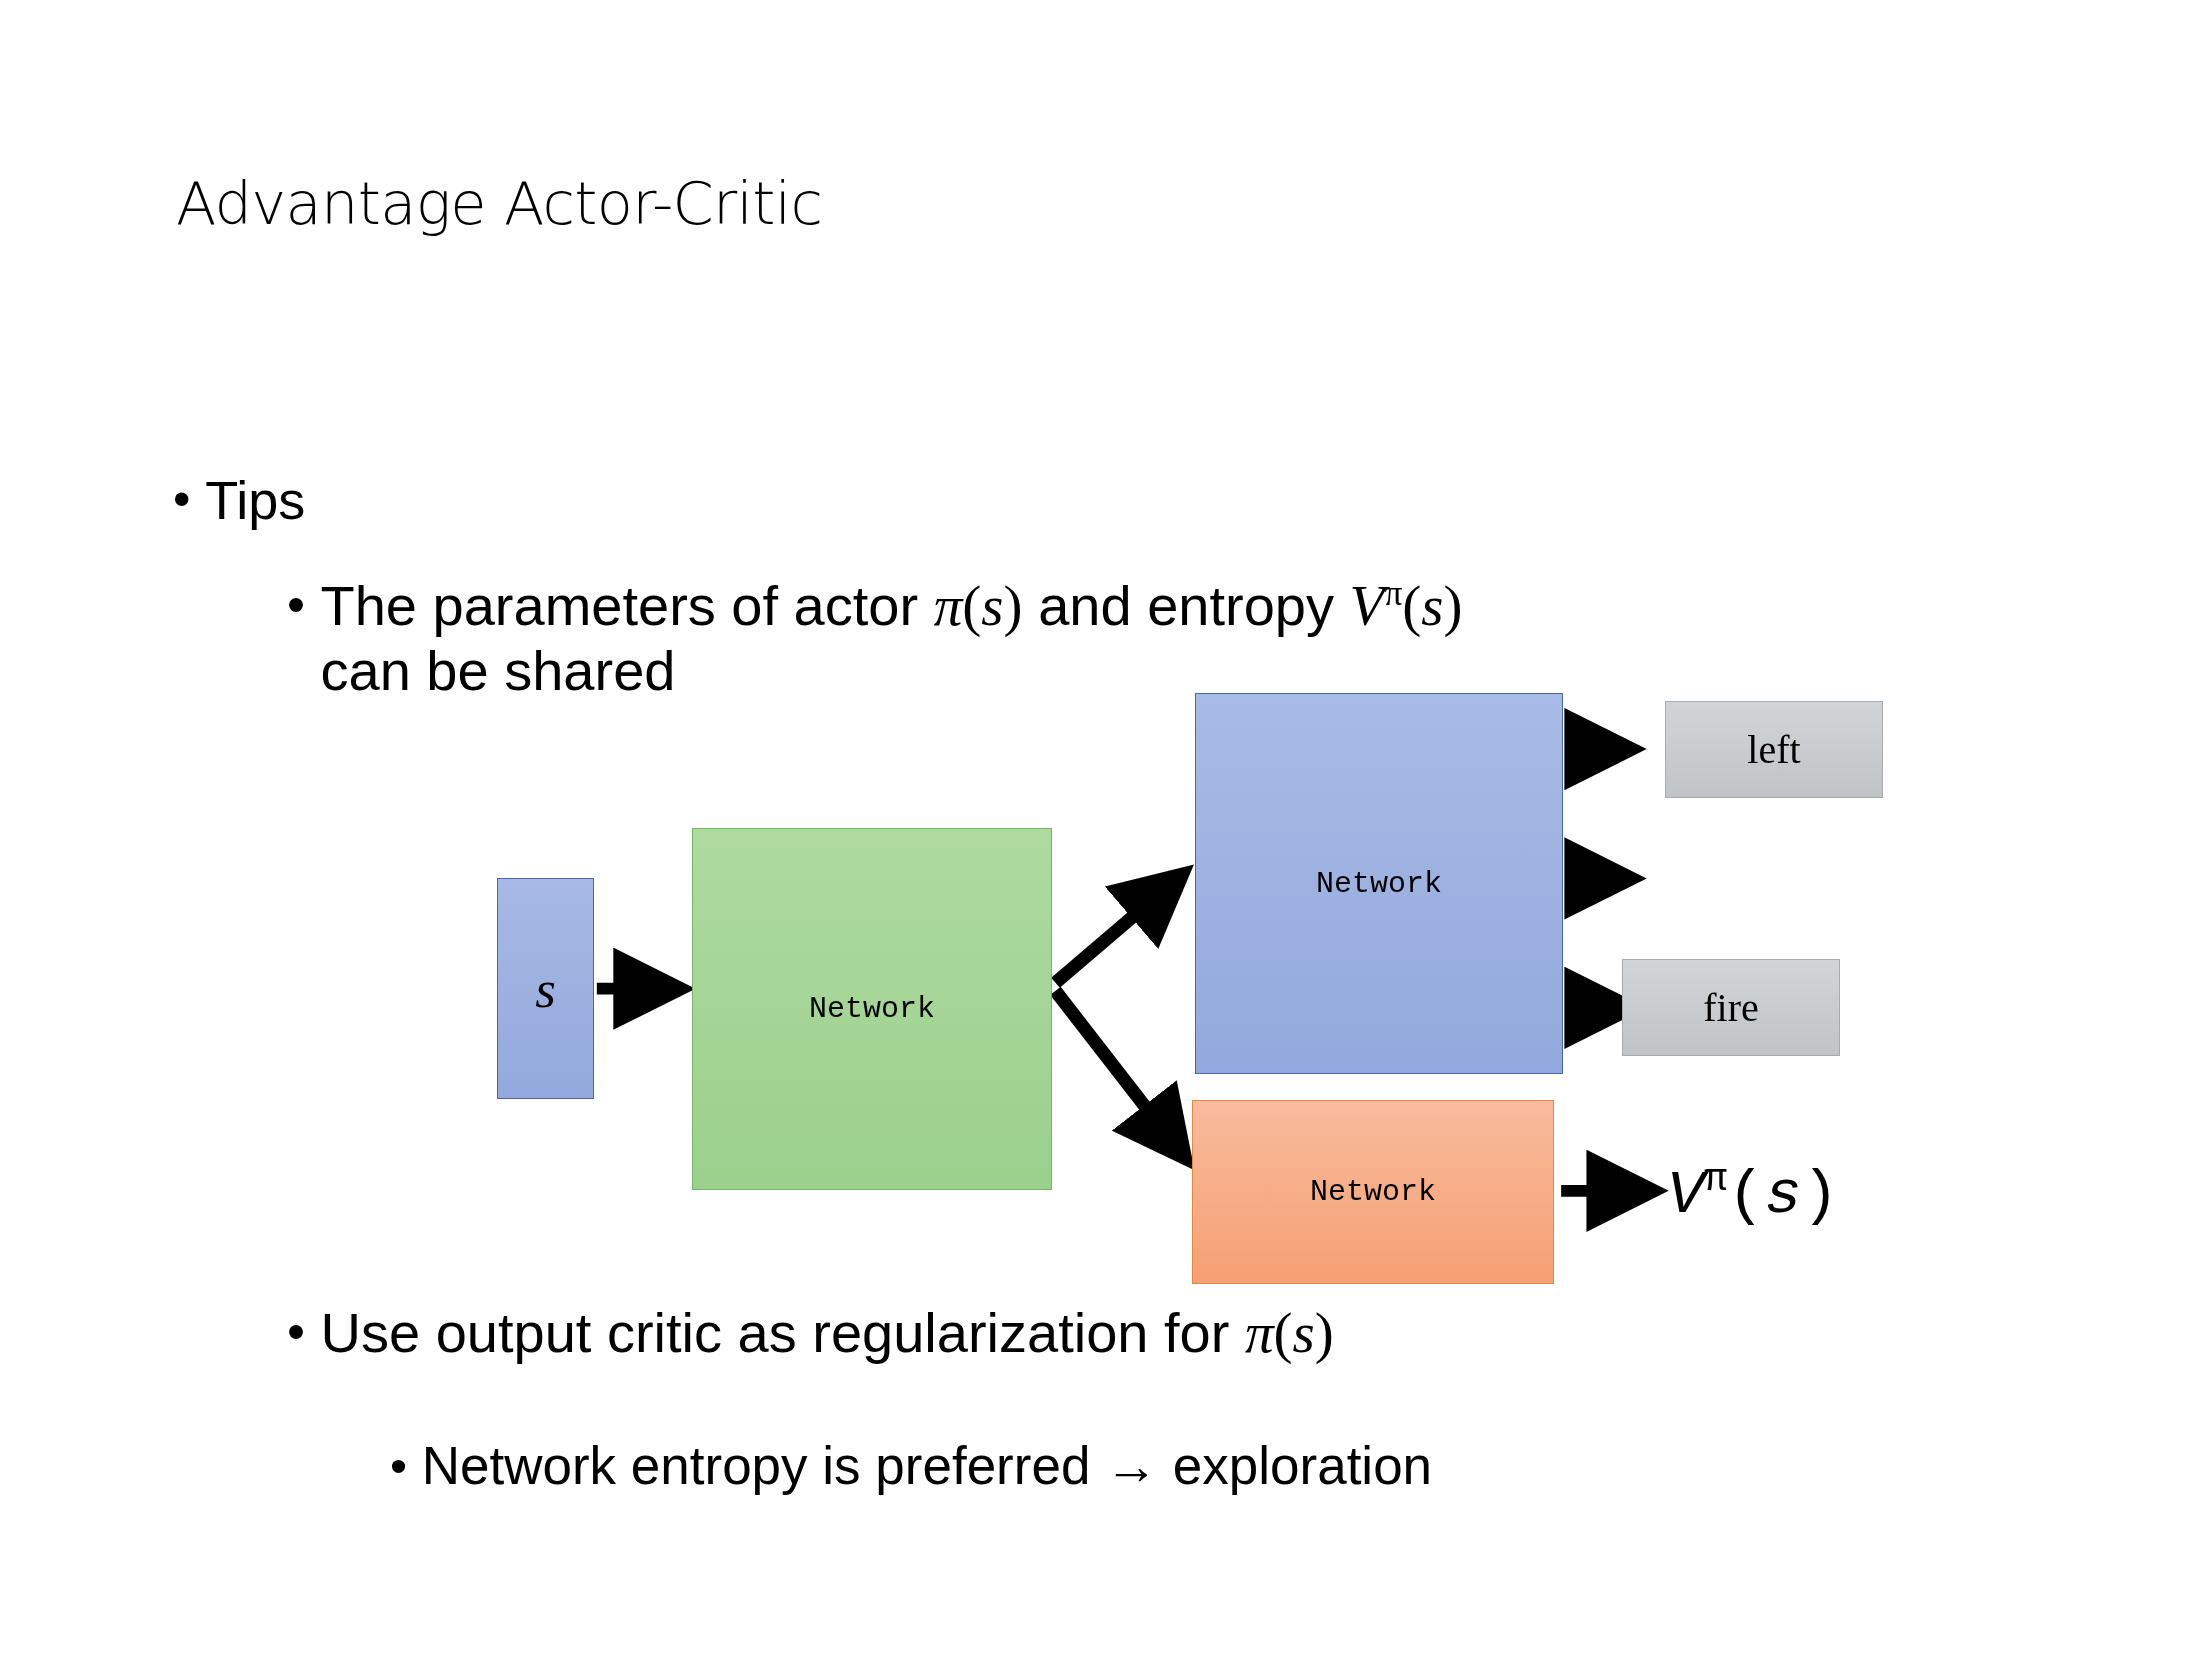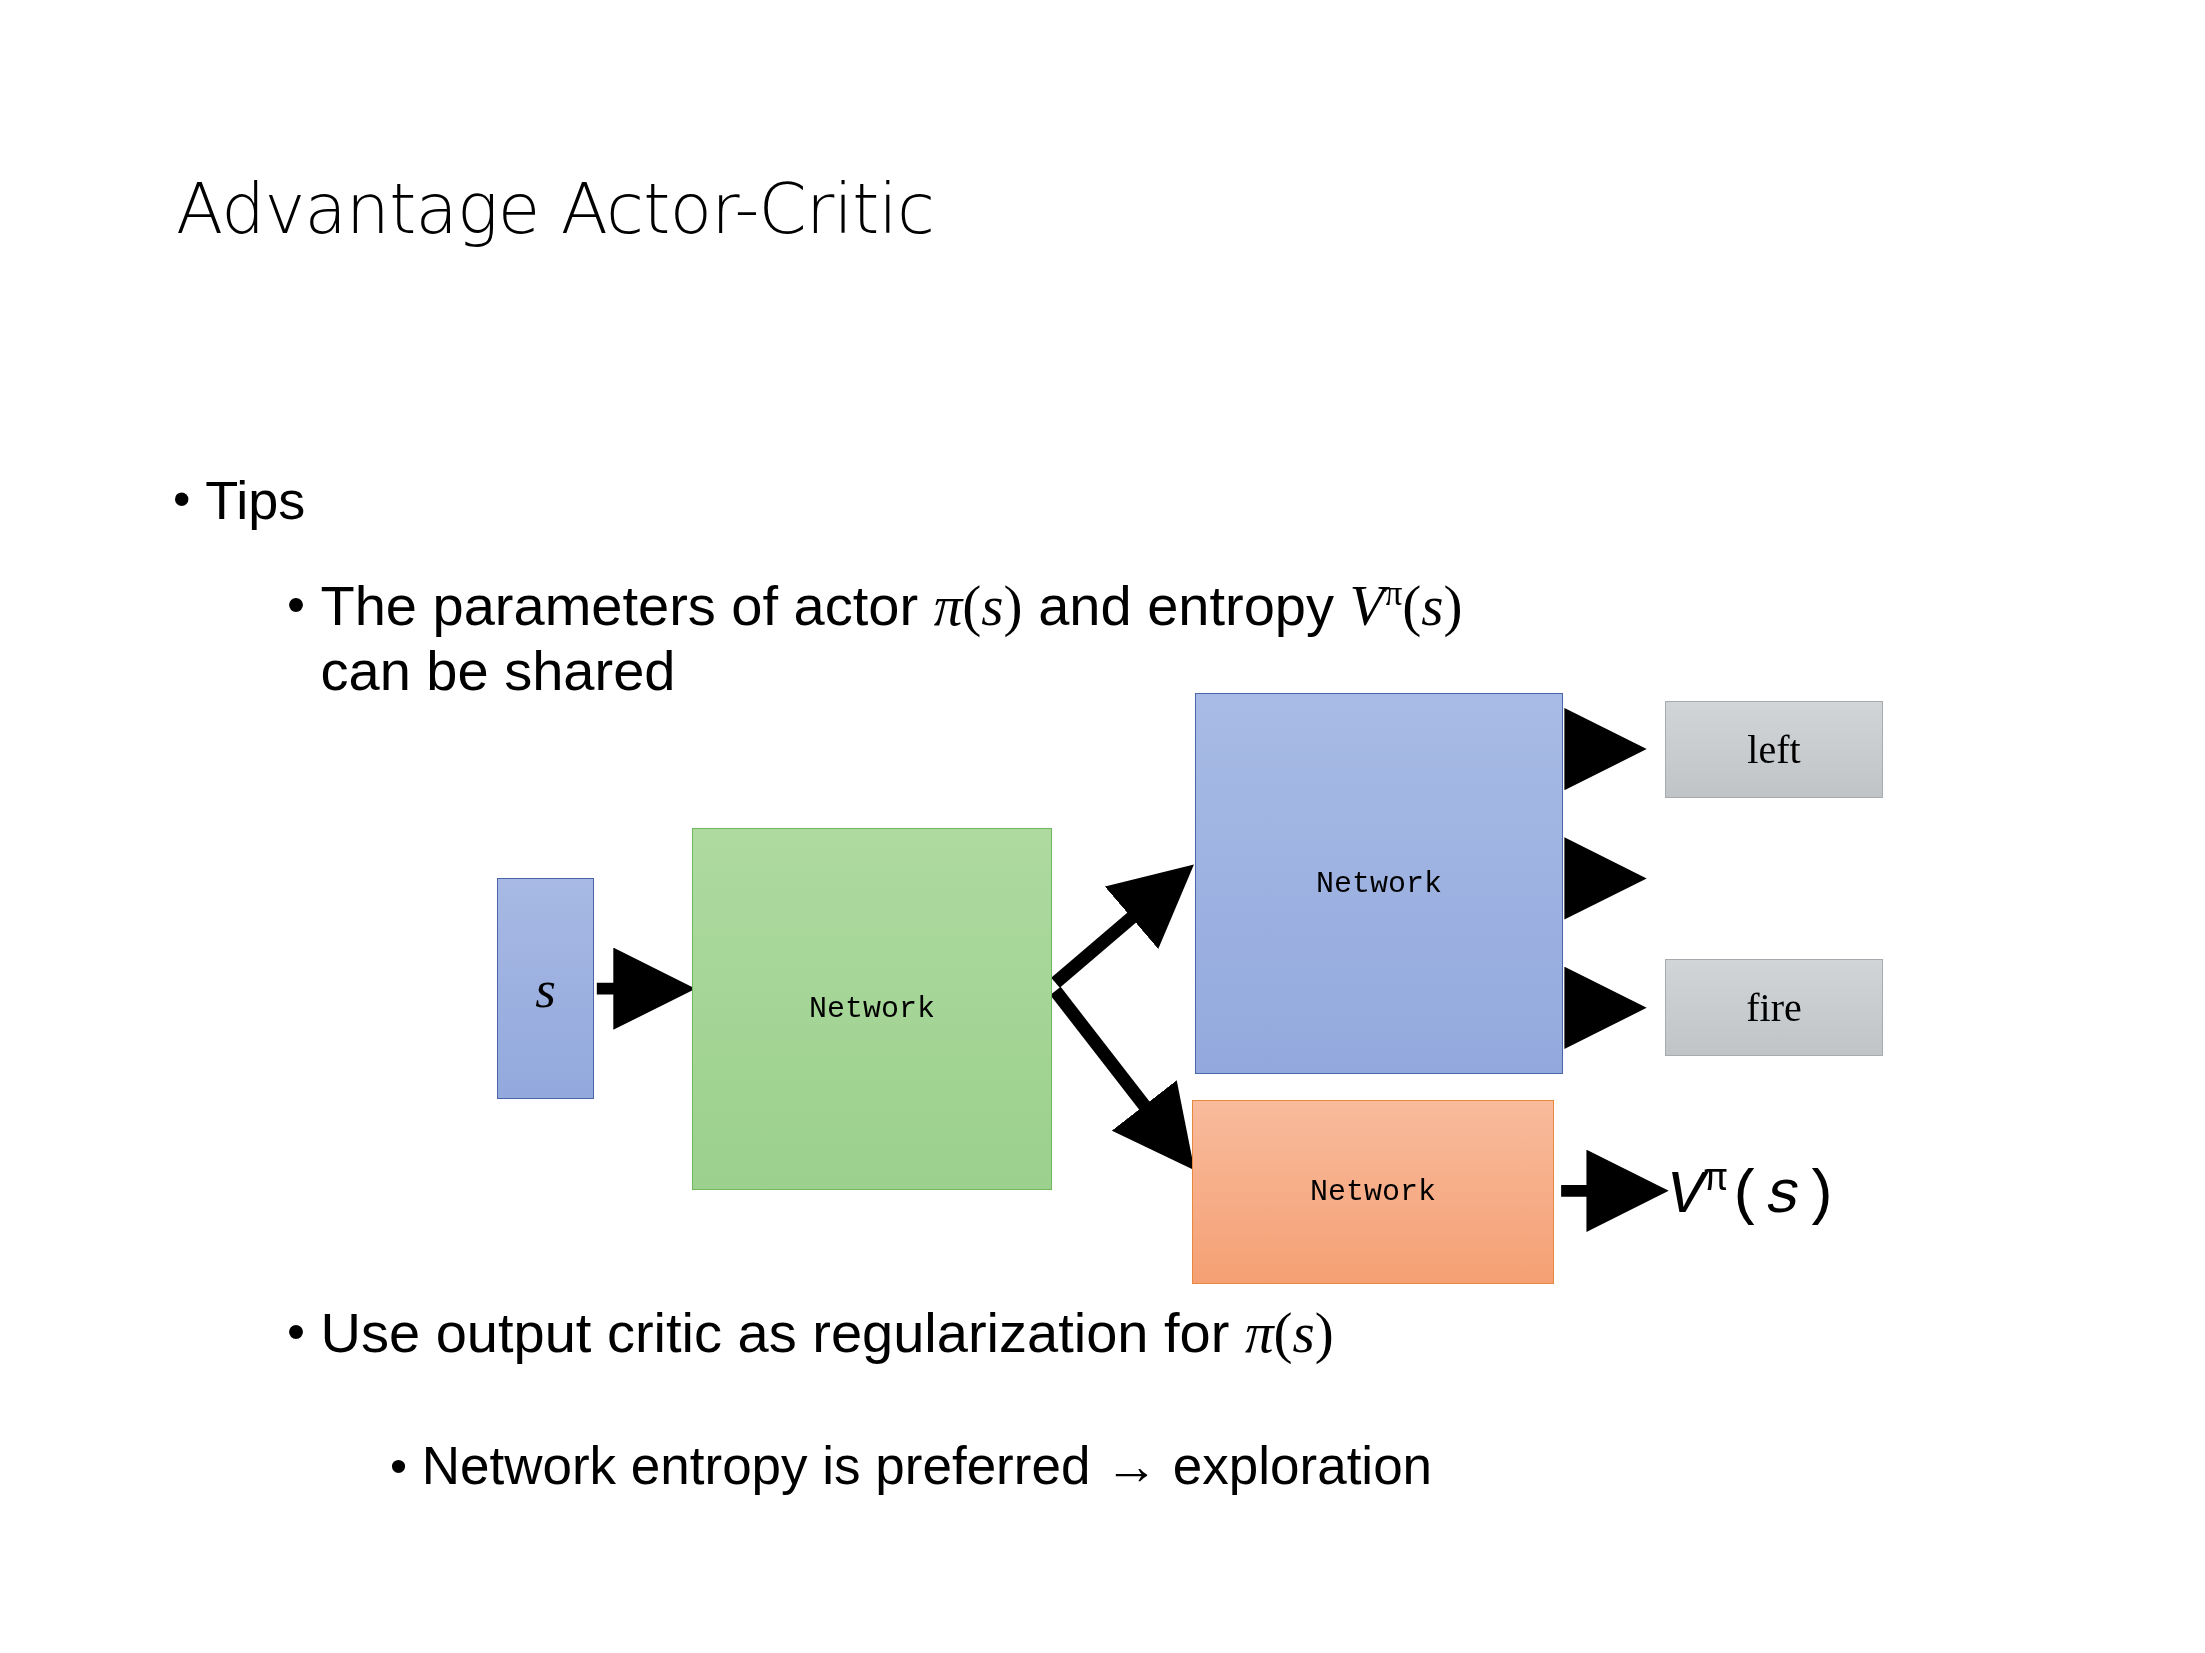--- a/index.html
+++ b/index.html
@@ -21,21 +21,21 @@
   }
 
   
   #slide-title {
     position: absolute;
     left: 176px;
     top: 173px;
     width: 1852px;
     font-family: "DejaVu Sans", sans-serif;
     font-weight: 300;
-    font-size: 69px;
+    font-size: 59px;
     line-height: 1.05;
     letter-spacing: -0.7px;
     color: #000000;
     white-space: nowrap;
   }
 
   
   .bullet {
     position: absolute;
     display: flex;
@@ -174,21 +174,21 @@
     display: flex;
     align-items: center;
     justify-content: center;
     font-family: "Liberation Serif", serif;
     font-size: 40px;
     color: #000000;
     margin-left: 21px;
   }
   #out-left  { left: 1644px; top: 701px;  }
   #out-right { left: 1644px; top: 830px; }
-  #out-fire  { left: 1644px; top: 959px; }
+  #out-fire  { left: 1601px; top: 959px; }
 
   #critic-output {
     position: absolute;
     left: 1667px;
     top: 1160px;
     font-family: Liberation Mono, monospace;
     font-size: 62px;
     white-space: nowrap;
   }
 </style>

